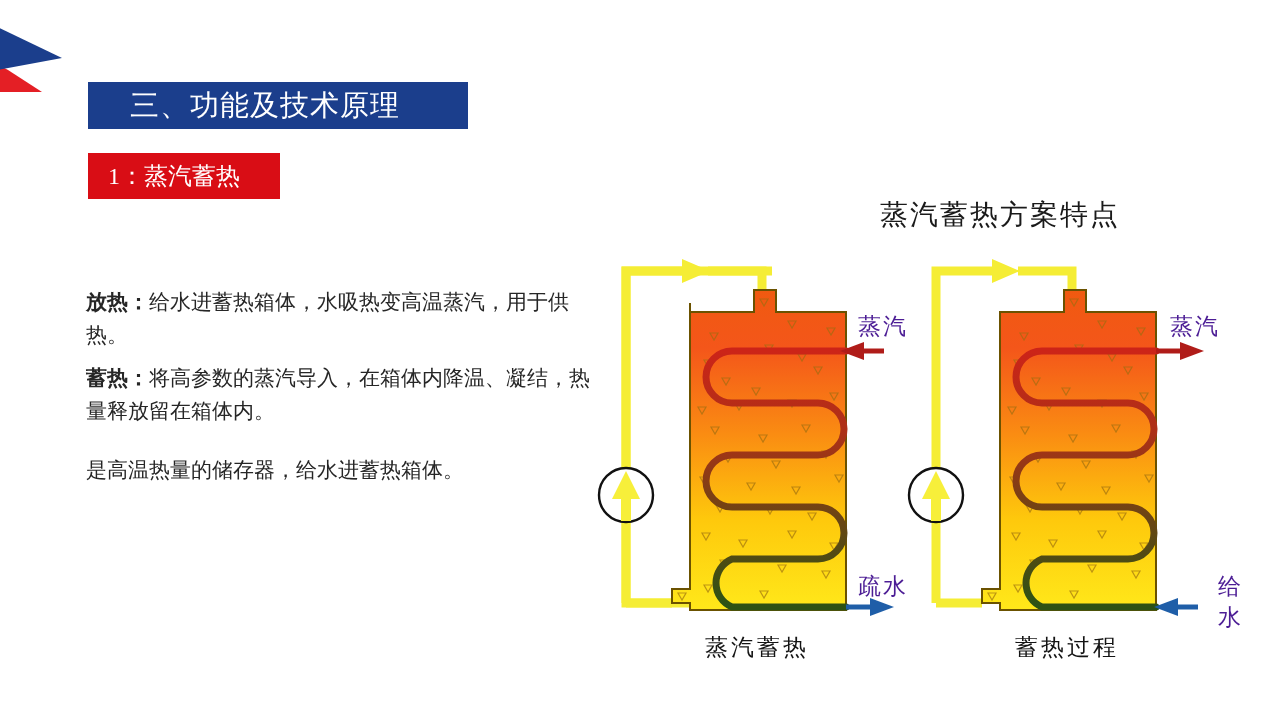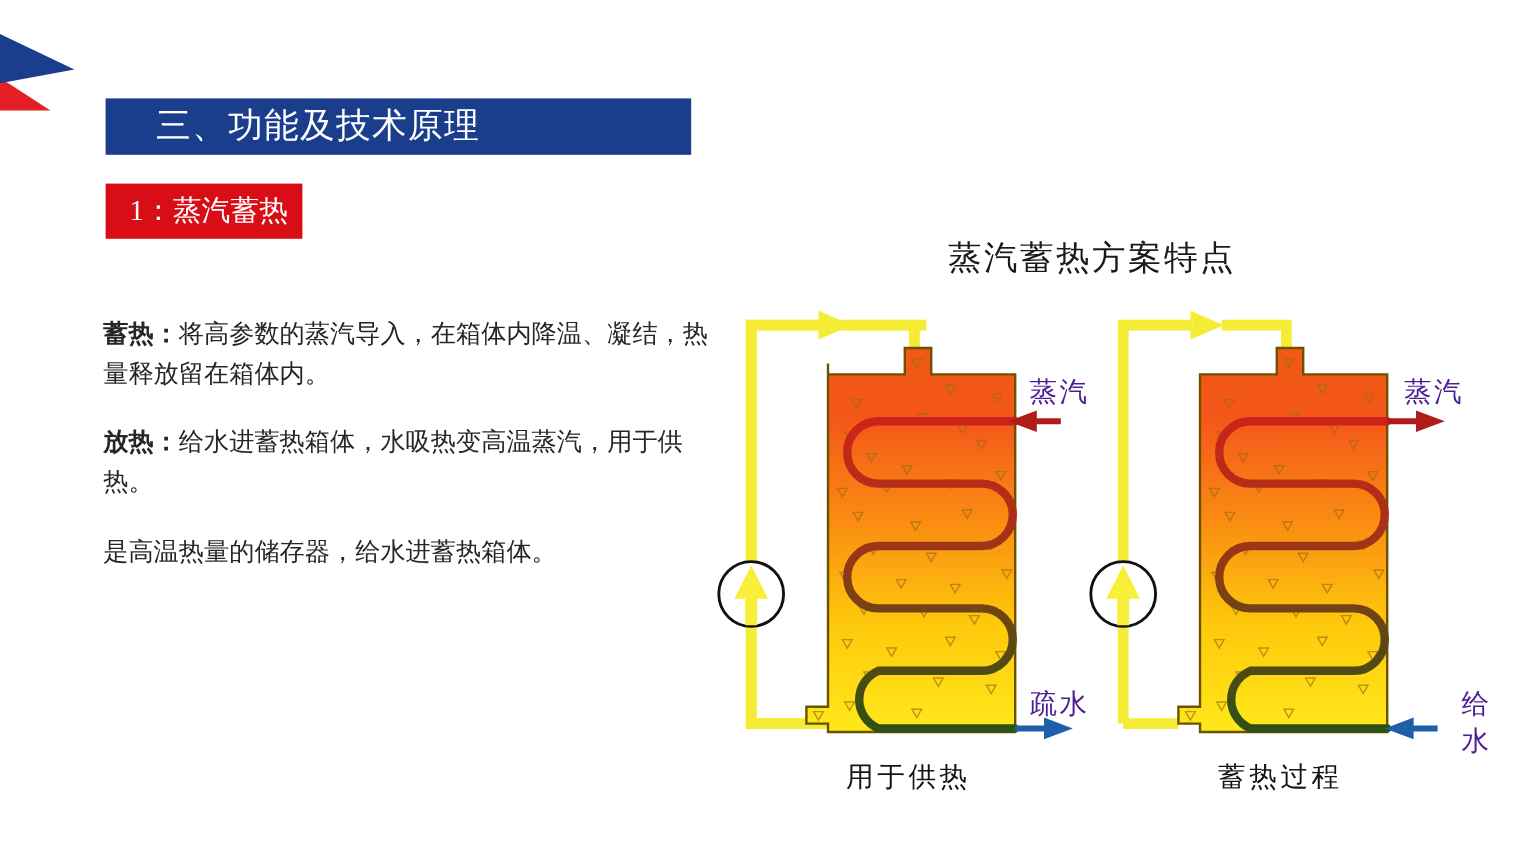--- a/index.html
+++ b/index.html
@@ -10,31 +10,31 @@
     overflow:hidden;
     position:relative;
   }
   .slide{position:absolute;left:0;top:0;width:1280px;height:720px;background:#fff;}
 
   
   .logo{position:absolute;left:0;top:0;width:80px;height:110px;}
 
   
   .banner-blue{
-    position:absolute;left:88px;top:82px;width:488px;height:47px;
+    position:absolute;left:88px;top:82px;width:380px;height:47px;
     background:#1b3e8c;
     display:flex;align-items:center;
   }
   .banner-blue .txt{
     color:#ffffff;font-size:29px;letter-spacing:1px;
     padding-left:42px;line-height:1;
     font-family:"Liberation Serif","DejaVu Serif",serif;
   }
   .banner-red{
-    position:absolute;left:88px;top:153px;width:164px;height:46px;
+    position:absolute;left:88px;top:153px;width:192px;height:46px;
     background:#d90d15;
     display:flex;align-items:center;
   }
   .banner-red .txt{
     color:#ffffff;font-size:24px;padding-left:20px;line-height:1;
     font-family:"Liberation Serif","DejaVu Serif",serif;
   }
 
   
   .body-copy{
@@ -42,21 +42,21 @@
     color:#262626;font-size:21px;line-height:33px;
     font-family:"Liberation Serif","DejaVu Serif",serif;
   }
   .para{margin:0 0 10px 0;}
   .para.gap{margin-top:24px;}
   .para.gap2{margin-top:26px;}
   .lead{font-weight:bold;}
 
   
   .diagram-title{
-    position:absolute;left:700px;top:196px;width:420px;text-align:center;
+    position:absolute;left:700px;top:196px;width:420px;text-align:right;
     font-size:28px;color:#1a1a1a;letter-spacing:2px;
     font-family:"Liberation Serif","DejaVu Serif",serif;
   }
   .fig{position:absolute;top:255px;height:410px;width:330px;}
   .fig-left{left:592px;}
   .fig-right{left:902px;}
   .fig svg{display:block;}
   .fig-caption{
     position:absolute;bottom:2px;left:0;width:330px;text-align:center;
     font-size:23px;color:#141414;letter-spacing:3px;
@@ -82,22 +82,22 @@
 
   <div class="banner-blue">
     <span class="txt">三、功能及技术原理</span>
   </div>
 
   <div class="banner-red">
     <span class="txt">1：蒸汽蓄热</span>
   </div>
 
   <div class="body-copy">
+    <p class="para gap"><span class="lead">放热：</span><span>给水进蓄热箱体，水吸热变高温蒸汽，用于供热。</span></p>
     <p class="para"><span class="lead">蓄热：</span><span>将高参数的蒸汽导入，在箱体内降温、凝结，热量释放留在箱体内。</span></p>
-    <p class="para gap"><span class="lead">放热：</span><span>给水进蓄热箱体，水吸热变高温蒸汽，用于供热。</span></p>
     <p class="para gap2"><span>是高温热量的储存器，给水进蓄热箱体。</span></p>
   </div>
 
   <div class="diagram-title">蒸汽蓄热方案特点</div>
 
   <div class="fig fig-left">
     <svg width="330" height="400" viewBox="0 0 330 400">
       <defs>
         <linearGradient id="tankgradL" x1="0" y1="0" x2="0" y2="1">
           <stop offset="0%" stop-color="#f05a10"></stop>
@@ -190,21 +190,21 @@
       </g>
 
       <g>
         <line x1="254" y1="352" x2="286" y2="352" stroke="#1f5ea8" stroke-width="5"></line>
         <polygon points="302,352 278,343 278,361" fill="#1f5ea8"></polygon>
       </g>
     </svg>
 
     <div class="port-label" style="left:266px;top:56px;">蒸汽</div>
     <div class="port-label" style="left:266px;top:316px;">疏水</div>
-    <div class="fig-caption">用于供热</div>
+    <div class="fig-caption">蒸汽蓄热</div>
   </div>
 
   <div class="fig fig-right">
     <svg width="330" height="400" viewBox="0 0 330 400">
       <defs>
         <linearGradient id="tankgradR" x1="0" y1="0" x2="0" y2="1">
           <stop offset="0%" stop-color="#f05a10"></stop>
           <stop offset="18%" stop-color="#f4561a"></stop>
           <stop offset="45%" stop-color="#fa8c12"></stop>
           <stop offset="72%" stop-color="#fec90c"></stop>

